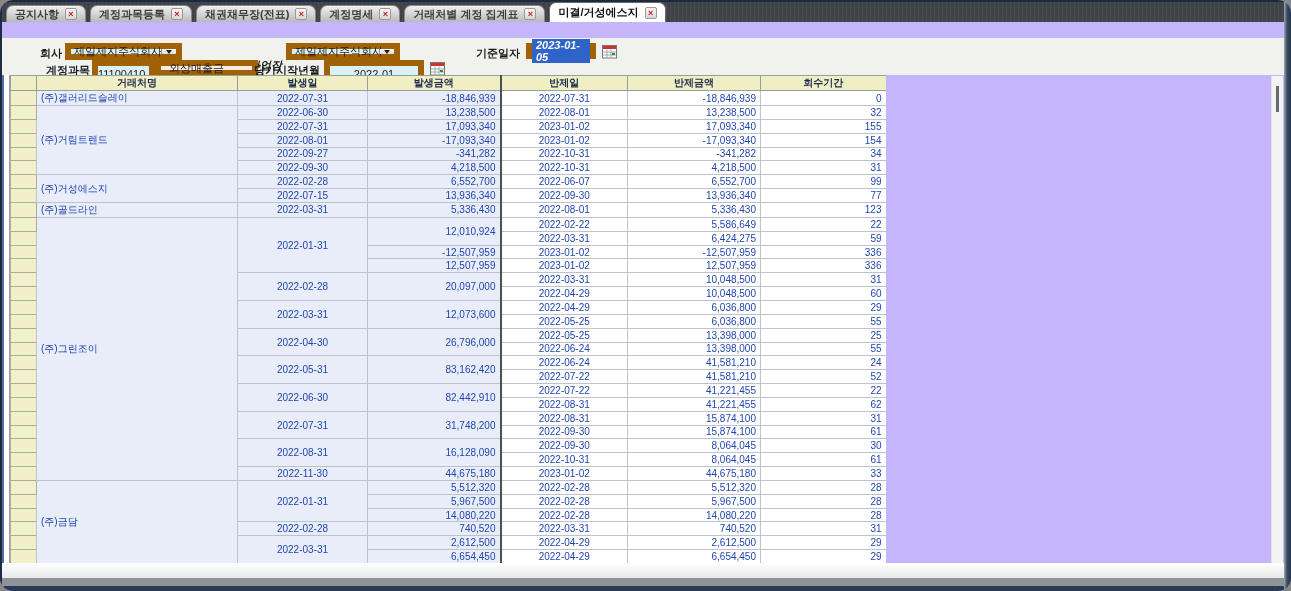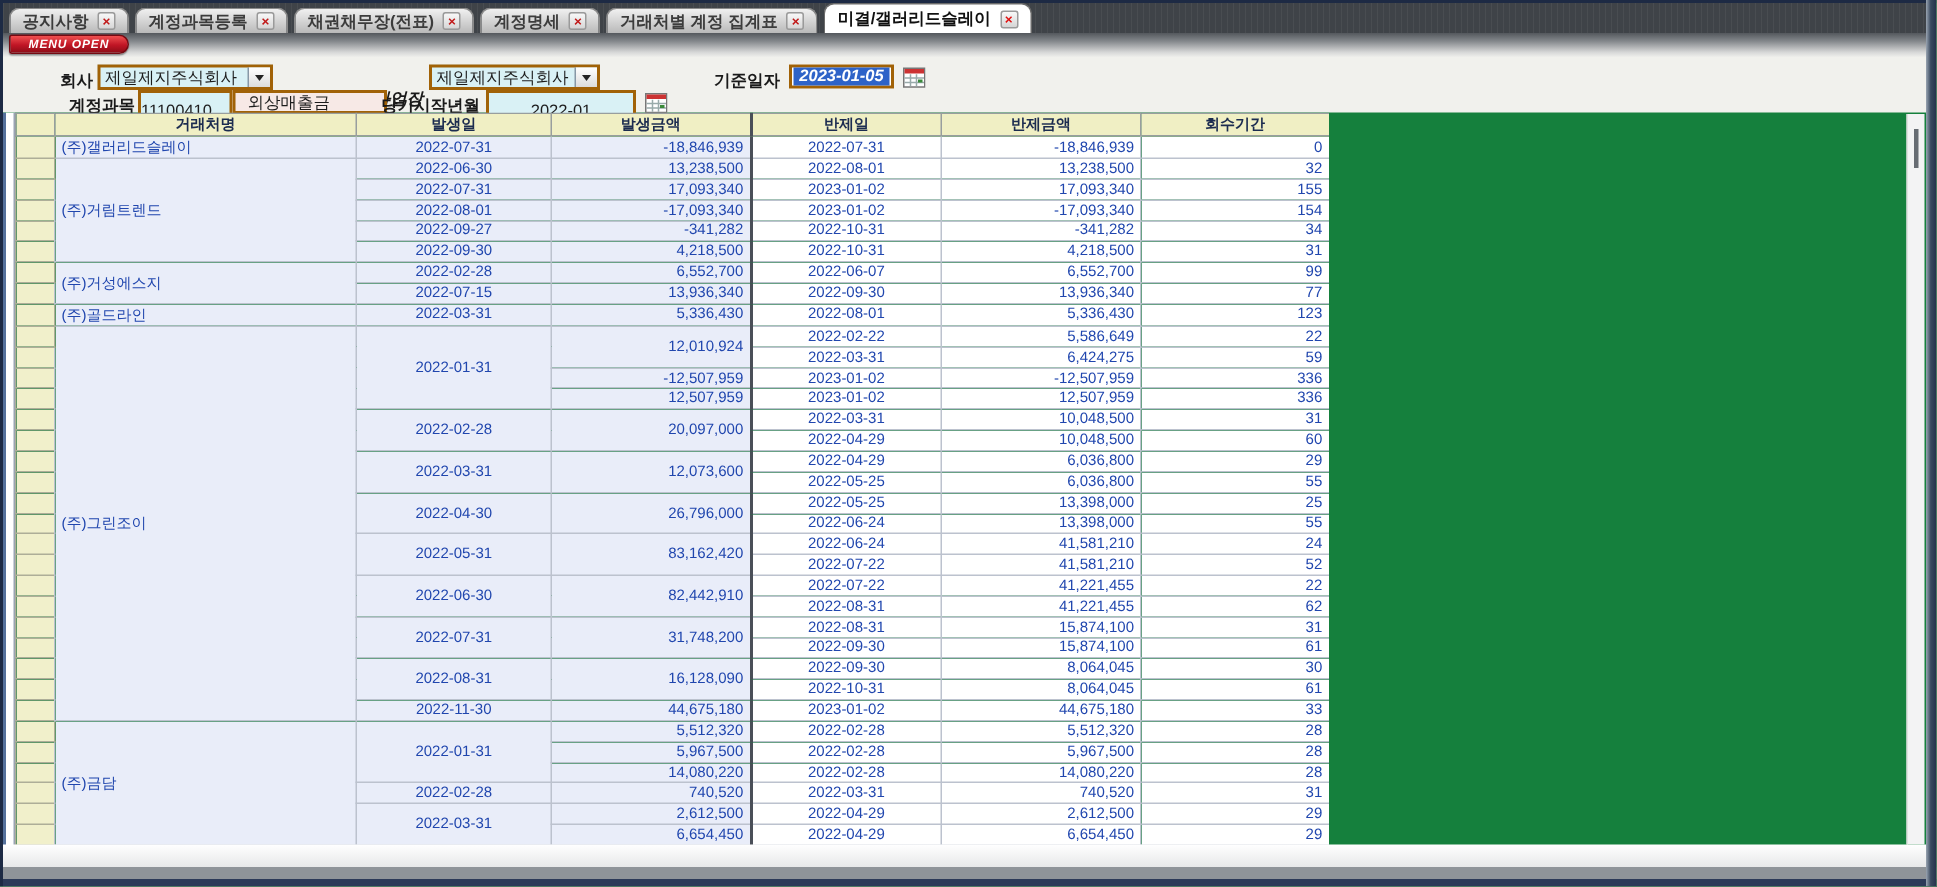--- a/index.html
+++ b/index.html
@@ -1,19 +1,19 @@
 <!DOCTYPE html>
 <html><head>
 <meta charset="utf-8">
 <style>
   * { box-sizing: border-box; margin: 0; padding: 0; }
   html,body { width:1291px; height:591px; background:#888; }
   body { font-family:"Liberation Sans", sans-serif; }
 
-  .window { position:relative; width:1291px; height:591px; background:#15803d; overflow:hidden; }
+  .window { position:relative; width:1291px; height:591px; background:#c4b5fd; overflow:hidden;border-radius:13px; }
 
   
   .frame-top    { position:absolute; left:0; top:0; width:1291px; height:2px; background:#1d2a44; }
   .frame-left   { position:absolute; left:0; top:0; width:2px;  height:591px; background:#1d2a44; }
   .frame-right  { position:absolute; right:0; top:0; width:7px; height:591px; background:linear-gradient(90deg,#9aa5b2,#3a4a60 45%,#24324a); }
   .bar-light    { position:absolute; left:2px; top:563px; width:1282px; height:15px; background:linear-gradient(180deg,#ffffff,#e7e8e9); }
   .bar-gray     { position:absolute; left:0; top:578px; width:1291px; height:8px; background:#8f9499; }
   .frame-bottom { position:absolute; left:0; top:586px; width:1291px; height:5px; background:#2c3a58; }
 
   
@@ -39,21 +39,21 @@
 
   
   .formarea { position:absolute; left:2px; top:38px; width:1282px; height:37px; background:#f1f1ed; }
   .lbl { position:absolute; font-size:11px; font-weight:700; color:#1a1a1a; white-space:nowrap; text-align:right; }
   .lbl-company { left:8px;  width:52px; top:8px; }
   .lbl-site    { left:206px; width:74px; top:20px;font-style:italic; }
   .lbl-basedate{ left:444px; width:74px; top:8px; }
   .lbl-account { left:8px;  width:80px; top:25px; }
   .lbl-period  { left:228px; width:90px; top:25px; }
 
-  .field { position:absolute; border:2px solid #a16207; background:#d9f1f5; font-size:11px; color:#1c1c1c;
+  .field { position:absolute; border:6px solid #a16207; background:#d9f1f5; font-size:11px; color:#1c1c1c;
            display:flex; align-items:center; }
   .select { padding-left:3px; }
   .sel-btn { position:absolute; right:0; top:0; bottom:0; width:15px; background:linear-gradient(180deg,#ffffff,#dcdcdc);
              border-left:1px solid #8798a6; display:flex; align-items:center; justify-content:center; }
   .sel-btn::after { content:""; width:0; height:0; border-left:3px solid transparent; border-right:3px solid transparent;
                     border-top:4px solid #222; }
   .f-company { left:63px;  top:5px; width:117px; height:17px; }
   .f-site    { left:284px; top:5px; width:114px; height:17px; }
   .f-basedate{ left:524px; top:5px; width:70px;  height:16px; background:#ffffff; justify-content:center; }
   .f-basedate .selected { background:#2e63c8; color:#fff; font-weight:700; padding:0 4px;font-style:italic; }
@@ -108,30 +108,25 @@
       </div>
       <div class="tab">
         <span>계정명세</span>
         <span class="tab-close">×</span>
       </div>
       <div class="tab">
         <span>거래처별 계정 집계표</span>
         <span class="tab-close">×</span>
       </div>
       <div class="tab active">
-        <span>미결/갤러리드슬레이</span>
-        <span class="tab-close">×</span>
-      </div>
-    </div>
-
-  <div class="menustrip">
-    <div class="menu-open">
-      <span>MENU OPEN</span>
-    </div>
-  </div>
+        <span>미결/거성에스지</span>
+        <span class="tab-close">×</span>
+      </div>
+    </div>
+
 
   <div class="formarea">
     <span class="lbl lbl-company">회사</span>
     <div class="field select f-company">
       <span>제일제지주식회사</span>
       <span class="sel-btn"></span>
     </div>
 
     <span class="lbl lbl-site">사업장</span>
     <div class="field select f-site">

